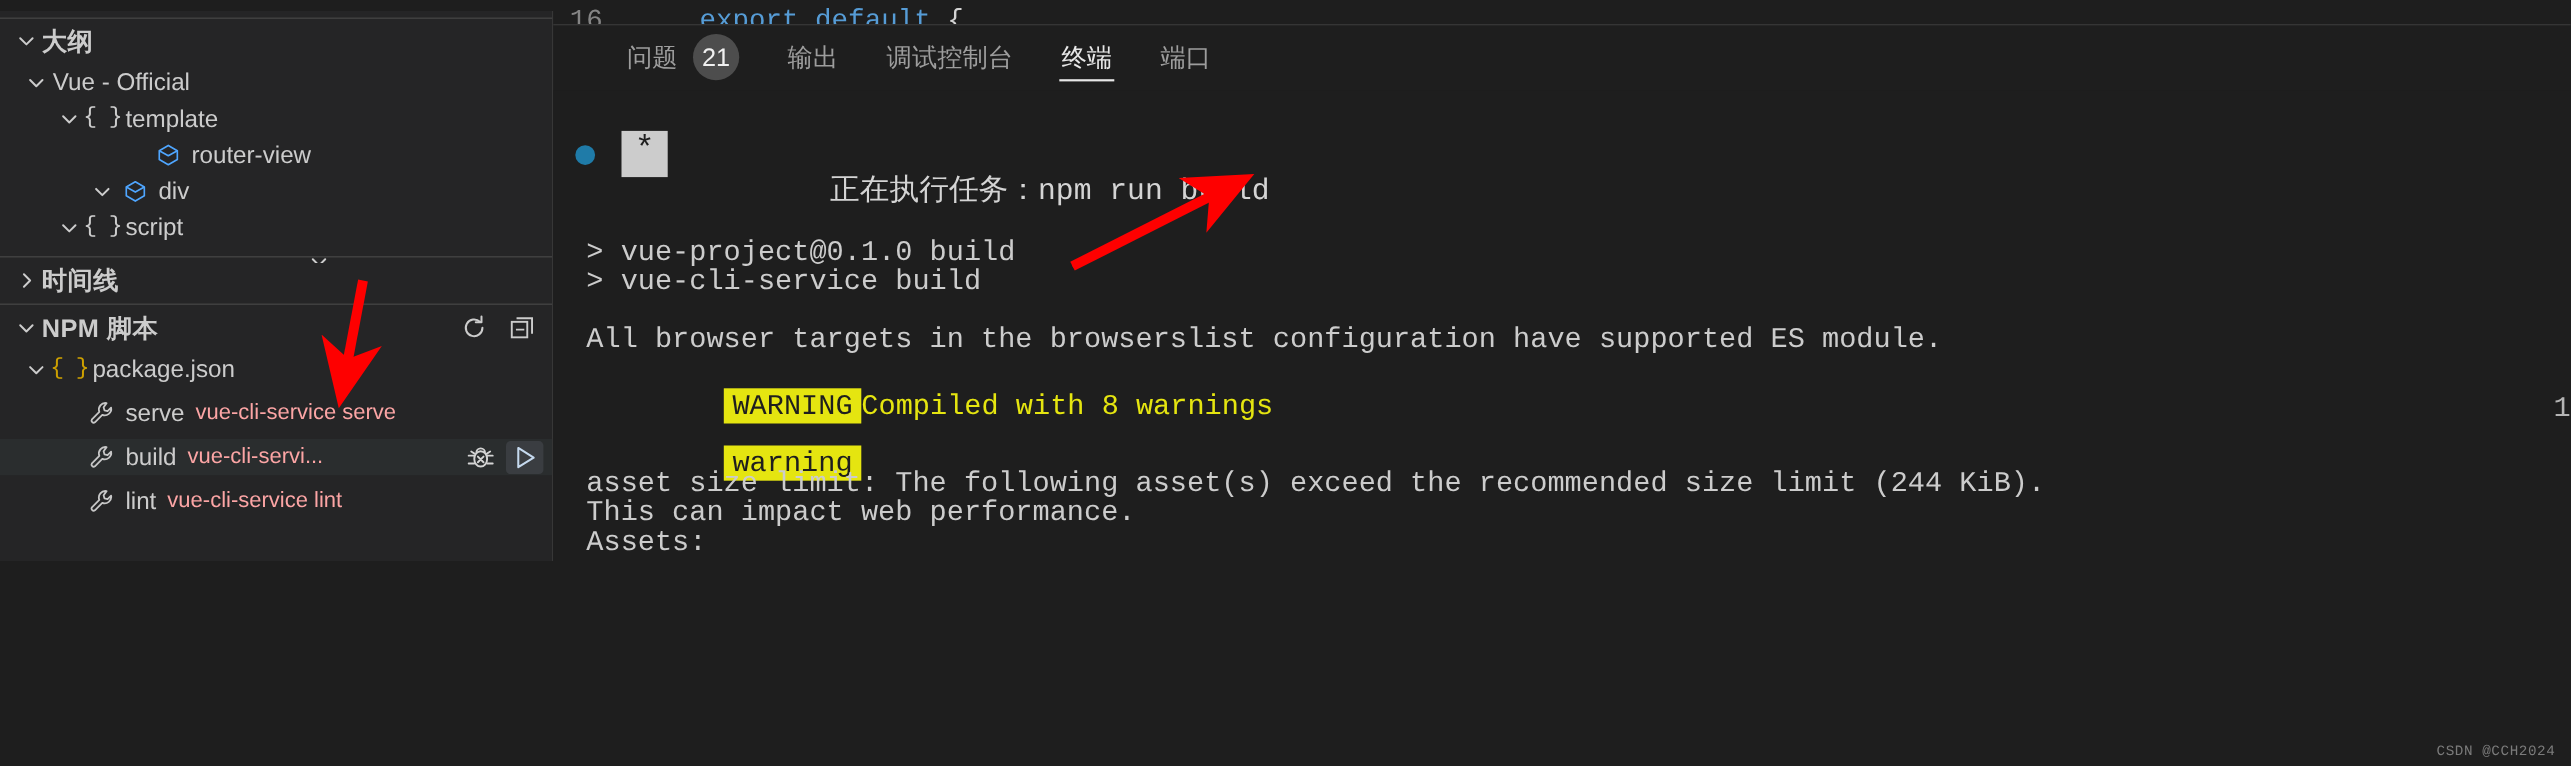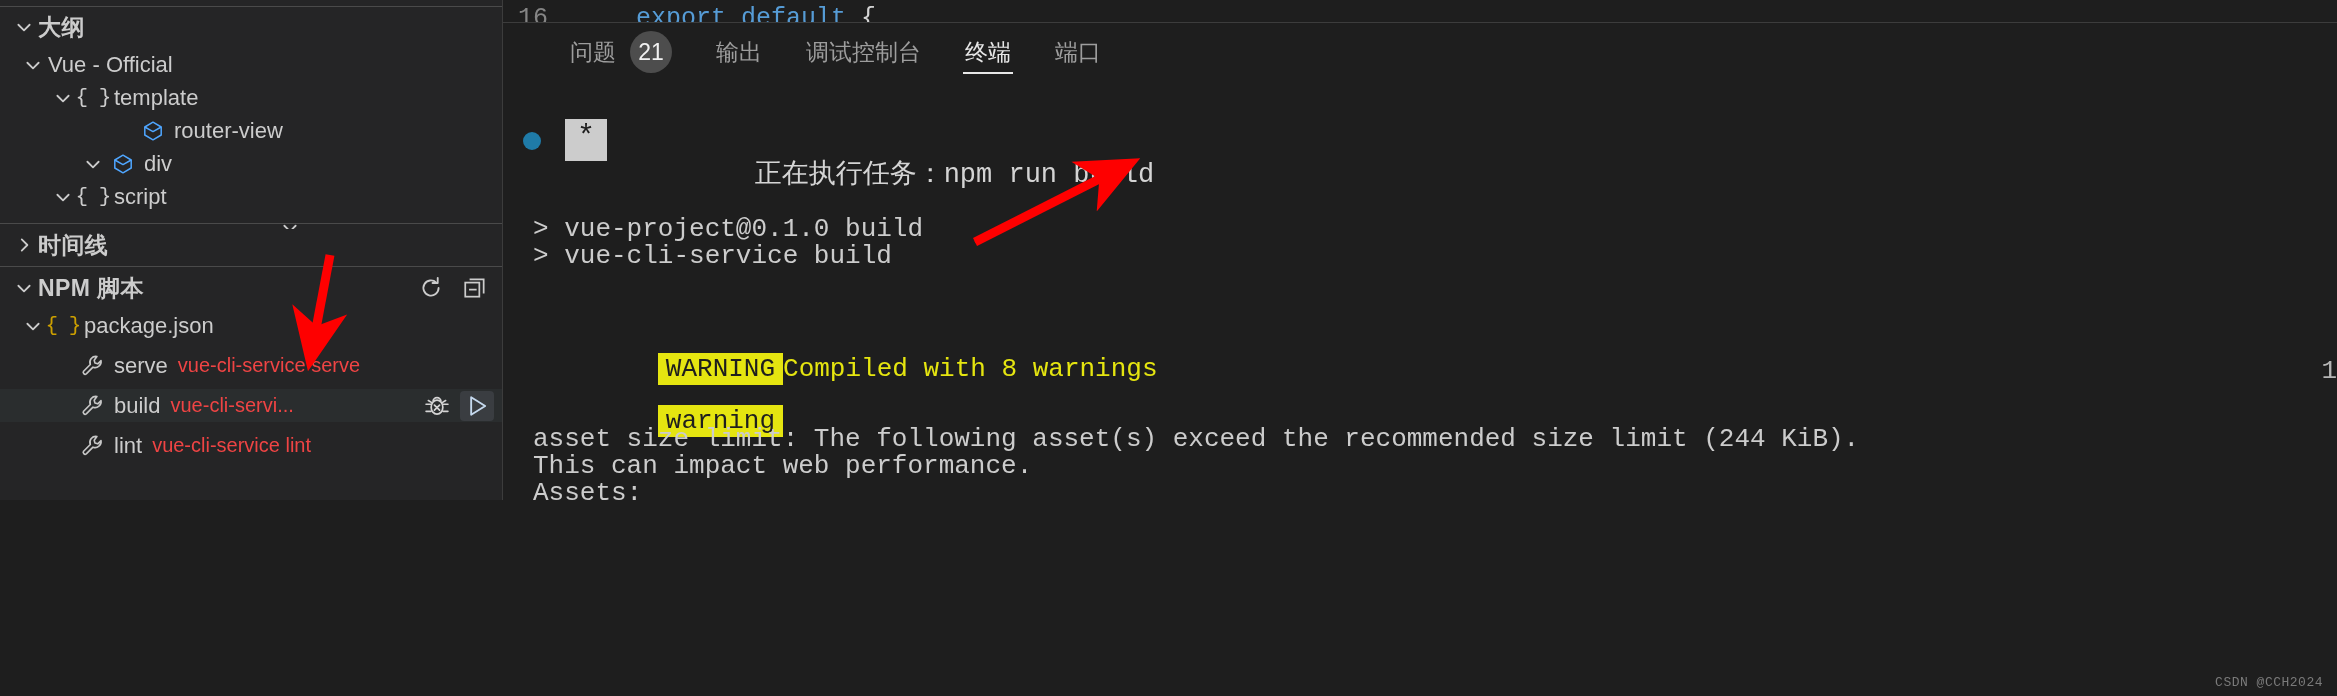--- a/index.html
+++ b/index.html
@@ -17,21 +17,21 @@
   #root {
     position: relative;
     width: 2337px;
     height: 696px;
     background: #1e1e1e;
   }
 
   
   #sidebar {
     position: absolute;
-    left: 0; top: 0;
+    left: 0; top: 10px;
     width: 503px;
     height: 500px;
     background: #252526;
     border-right: 1px solid #3c3c3c;
     box-sizing: border-box;
     overflow: hidden;
   }
   .topline {
     position: absolute;
     left: 0; top: 6px;
@@ -100,21 +100,21 @@
   .ico {
     width: 30px;
     flex: 0 0 30px;
     display: inline-flex;
     align-items: center;
     justify-content: center;
     margin-right: 6px;
   }
   .lbl { color: #cccccc; }
   .sublbl {
-    color: #ef4444;
+    color: #fca5a5;
     font-size: 20px;
     margin-left: 10px;
   }
   .brace {
     color: #cccccc;
     font-family: "Liberation Mono", monospace;
     font-size: 21px;
     letter-spacing: -1px;
   }
   .brace.yellow { color: #cda000; }
@@ -551,20 +551,21 @@
 
     <div id="terminal">
       <span class="task-dot"></span>
       <span class="star-box">*</span>
       <div class="task-text">
         <span>正在执行任务：</span><span class="mono">npm run build</span>
       </div>
 
       <div class="tline" style="top:130px;">&gt; vue-project@0.1.0 build</div>
       <div class="tline" style="top:157px;">&gt; vue-cli-service build</div>
+      <div class="tline" style="top:209px;">All browser targets in the browserslist configuration have supported ES module.</div>
 
       <div class="tline" style="top:236px;">
         <span class="warn-badge">WARNING</span><span class="yellow-text">Compiled with 8 warnings</span>
       </div>
 
       <div class="tline" style="top:288px;">
         <span class="warn-badge">warning</span>
       </div>
 
       <div class="tline" style="top:340px;">asset size limit: The following asset(s) exceed the recommended size limit (244 KiB).</div>

